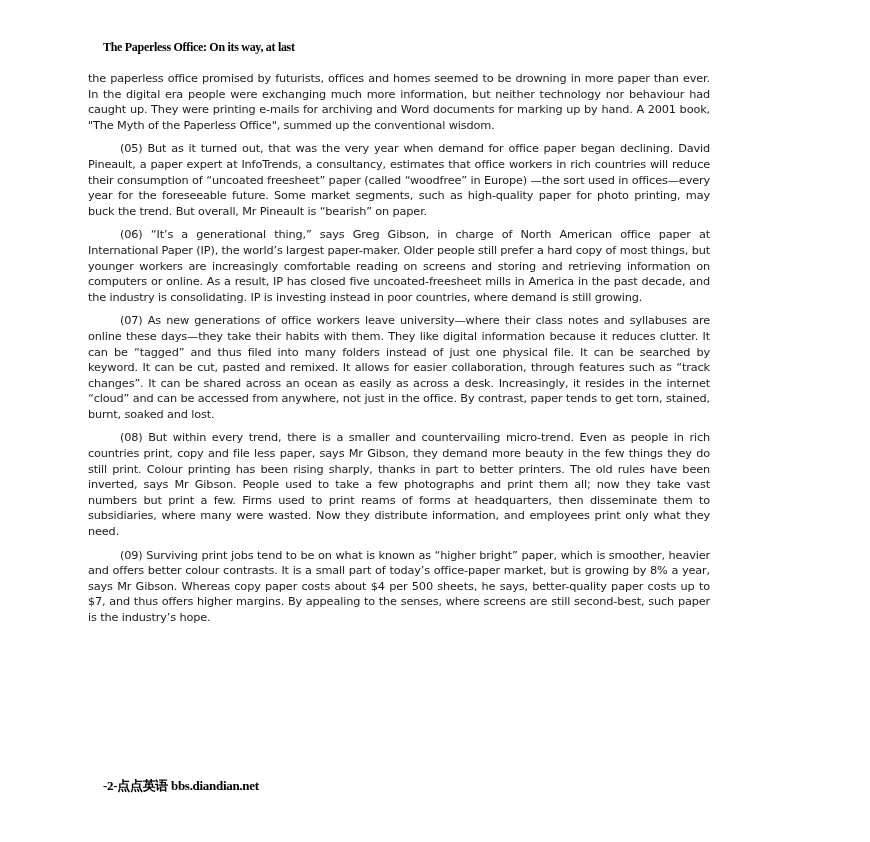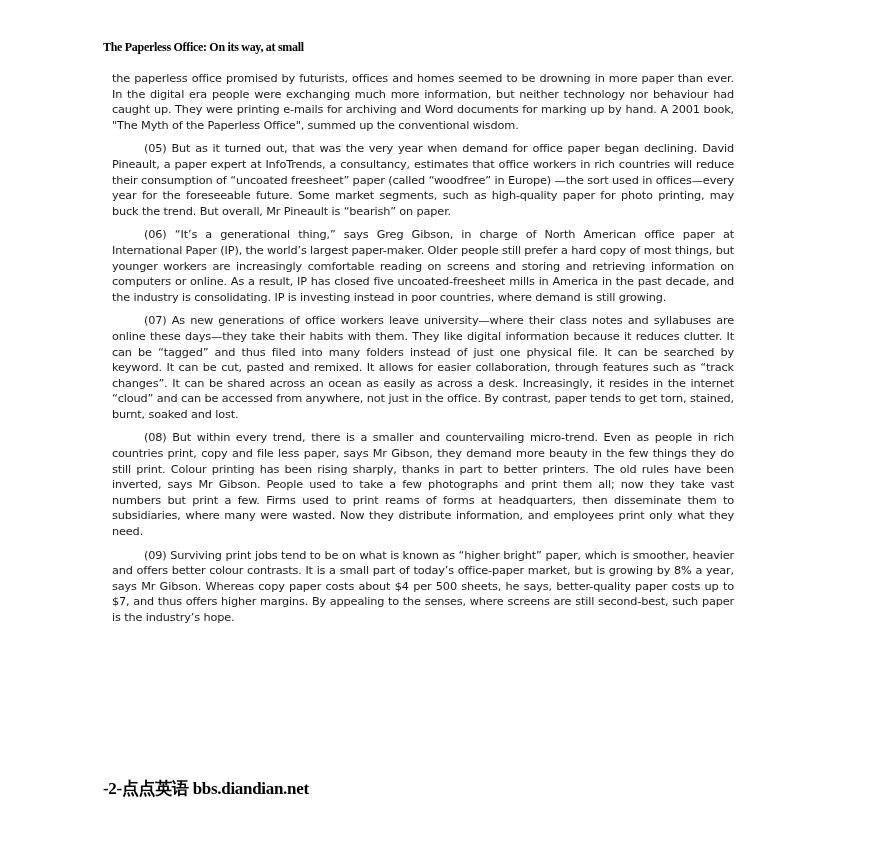--- a/index.html
+++ b/index.html
@@ -3,36 +3,36 @@
 <meta charset="utf-8">
 <style>
   html, body { margin: 0; padding: 0; background: #ffffff; }
   body { width: 870px; height: 842px; position: relative; overflow: hidden; color: #111; }
   .title {
     position: absolute; left: 103px; top: 40px;
     font-family: "Liberation Serif", serif; font-weight: bold; font-size: 12px;
     letter-spacing: -0.3px; color: #000;
   }
   .body-text {
-    position: absolute; left: 112px; top: 71px; width: 622px;
+    position: absolute; left: 88px; top: 71px; width: 622px;
     font-family: "DejaVu Sans", sans-serif; font-size: 11.3px; line-height: 15.6px;
     color: #1a1a1a; letter-spacing: -0.15px;
   }
   .para { margin: 0 0 7px 0; text-align: justify; }
   .para.indent { text-indent: 32px; margin-top: 8px; }
   .footer {
     position: absolute; left: 103px; top: 777px;
-    font-family: "Liberation Serif", serif; font-weight: bold; font-size: 17px;
+    font-family: "Liberation Serif", serif; font-weight: bold; font-size: 13px;
     letter-spacing: -0.3px; color: #000;
   }
 </style>
 </head>
 <body>
 
-<div class="title">The Paperless Office: On its way, at small</div>
+<div class="title">The Paperless Office: On its way, at last</div>
 
 <div class="body-text">
   <p class="para">the paperless office promised by futurists, offices and homes seemed to be drowning in more paper than ever. In the digital era people were exchanging much more information, but neither technology nor behaviour had caught up. They were printing e-mails for archiving and Word documents for marking up by hand. A 2001 book, "The Myth of the Paperless Office", summed up the conventional wisdom.</p>
   <p class="para indent">(05) But as it turned out, that was the very year when demand for office paper began declining. David Pineault, a paper expert at InfoTrends, a consultancy, estimates that office workers in rich countries will reduce their consumption of “uncoated freesheet” paper (called “woodfree” in Europe) —the sort used in offices—every year for the foreseeable future. Some market segments, such as high-quality paper for photo printing, may buck the trend. But overall, Mr Pineault is “bearish” on paper.</p>
   <p class="para indent">(06) “It’s a generational thing,” says Greg Gibson, in charge of North American office paper at International Paper (IP), the world’s largest paper-maker. Older people still prefer a hard copy of most things, but younger workers are increasingly comfortable reading on screens and storing and retrieving information on computers or online. As a result, IP has closed five uncoated-freesheet mills in America in the past decade, and the industry is consolidating. IP is investing instead in poor countries, where demand is still growing.</p>
   <p class="para indent">(07) As new generations of office workers leave university—where their class notes and syllabuses are online these days—they take their habits with them. They like digital information because it reduces clutter. It can be “tagged” and thus filed into many folders instead of just one physical file. It can be searched by keyword. It can be cut, pasted and remixed. It allows for easier collaboration, through features such as “track changes”. It can be shared across an ocean as easily as across a desk. Increasingly, it resides in the internet “cloud” and can be accessed from anywhere, not just in the office. By contrast, paper tends to get torn, stained, burnt, soaked and lost.</p>
   <p class="para indent">(08) But within every trend, there is a smaller and countervailing micro-trend. Even as people in rich countries print, copy and file less paper, says Mr Gibson, they demand more beauty in the few things they do still print. Colour printing has been rising sharply, thanks in part to better printers. The old rules have been inverted, says Mr Gibson. People used to take a few photographs and print them all; now they take vast numbers but print a few. Firms used to print reams of forms at headquarters, then disseminate them to subsidiaries, where many were wasted. Now they distribute information, and employees print only what they need.</p>
   <p class="para indent">(09) Surviving print jobs tend to be on what is known as “higher bright” paper, which is smoother, heavier and offers better colour contrasts. It is a small part of today’s office-paper market, but is growing by 8% a year, says Mr Gibson. Whereas copy paper costs about $4 per 500 sheets, he says, better-quality paper costs up to $7, and thus offers higher margins. By appealing to the senses, where screens are still second-best, such paper is the industry’s hope.</p>
 </div>
 

